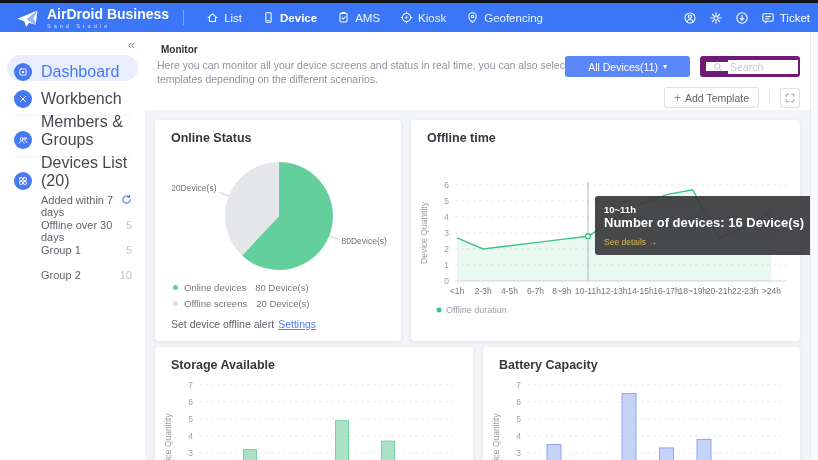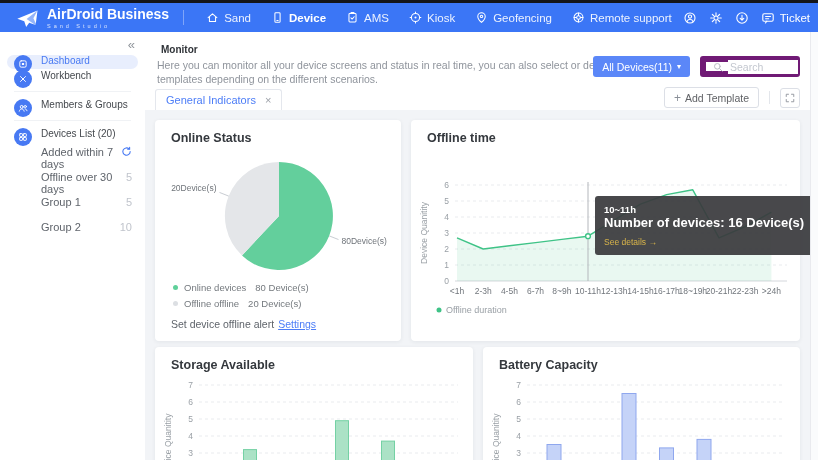--- a/index.html
+++ b/index.html
@@ -29,41 +29,41 @@
   .nicon svg { width:13px; height:13px; display:block; }
   .tb-right { margin-left:auto; display:flex; align-items:center; gap:12px; }
   .tb-icon { cursor:pointer; display:flex; }
   .tb-icon svg { width:14px; height:14px; display:block; }
   .ticket { display:flex; align-items:center; gap:5px; font-size:11.5px; cursor:pointer; }
 
   
   .sidebar { position:absolute; left:0; top:32px; width:145px; bottom:0; background:#fff; }
   .collapse { position:absolute; top:5px; right:10px; font-size:13px; color:#8f949b; cursor:pointer; }
   .side-list { padding-top:22px; }
-  .side-item { height:14px; margin:1px 7px; display:flex; align-items:flex-start; gap:9px;
-               padding-left:7px; border-radius:14px; font-size:10px; color:#45494e; cursor:pointer; }
+  .side-item { height:26px; margin:1px 7px; display:flex; align-items:flex-end; gap:9px;
+               padding-left:7px; border-radius:14px; font-size:16px; color:#45494e; cursor:pointer; }
   .side-item.active { background:#e8eefd; color:#4779f3; }
   .icircle { width:18px; height:18px; border-radius:50%; background:#4779f3; flex:0 0 18px;
              display:flex; align-items:center; justify-content:center; }
   .icircle svg { width:12px; height:12px; display:block; }
   .side-div { height:1px; background:#f0f2f5; margin:7px 14px; }
   .group-list { margin-top:4px; }
   .group-row { height:25px; padding:0 13px 0 41px; display:flex; align-items:flex-start;
                justify-content:space-between; font-size:11px; color:#5f646b; cursor:pointer; }
   .group-count { color:#c0c4cc; font-size:11px; }
   .refresh-ic svg { width:11px; height:11px; display:block; }
 
   
   .main { position:absolute; left:145px; top:32px; right:8px; bottom:0; background:#f2f4f7; }
   .page-header { position:absolute; top:0; left:0; right:0; height:56px; background:#fff; }
   .page-header h1 { margin:4px; padding:8px 0 0 12px; font-size:10px; color:#2f3338; }
   .desc { margin:4px 0 0 12px; font-size:10.5px; line-height:1.3; color:#8f949c; }
   .controls { position:absolute; top:24px; right:10px; display:flex; gap:10px; align-items:center; }
   .filter-btn { height:21px; background:#5b87f8; color:#fff; border:none; border-radius:3px;
-                font-size:10.5px; padding:0 9px; display:flex; align-items:center; gap:5px;
+                font-size:10.5px; padding:0 23px; display:flex; align-items:center; gap:5px;
                 font-family:inherit; cursor:pointer; }
   .caret { font-size:8px; }
   .search { height:21px; width:100px; border:6px solid #701a75; border-radius:3px; background:#fff;
             display:flex; align-items:center; padding:0 7px; gap:5px; }
   .search svg { width:10px; height:10px; flex:0 0 10px; }
   .search input { border:none; outline:none; font-size:10.5px; width:70px; color:#333; font-family:inherit; }
   .search input::placeholder { color:#c3c7cf; }
 
   .tabbar { position:absolute; top:56px; left:0; right:0; height:22px; background:#fff;
             display:flex; align-items:flex-end; padding:0 10px; }
@@ -127,21 +127,21 @@
     <nav class="nav" id="nav-list">
         <div class="nav-item">
           <span class="nicon">
             <svg viewBox="0 0 14 14">
               <g stroke="#fff" fill="none" stroke-width="1.1" stroke-linecap="round" stroke-linejoin="round">
                 <path d="M2.3 7.2 7 3l4.7 4.2"></path>
                 <path d="M3.7 6.7v4.7h6.6V6.7"></path>
               </g>
             </svg>
           </span>
-          <span>Sand</span>
+          <span>List</span>
         </div>
         <div class="nav-item active">
           <span class="nicon">
             <svg viewBox="0 0 14 14">
               <g stroke="#fff" fill="none" stroke-width="1.1" stroke-linecap="round" stroke-linejoin="round">
                 <rect x="4.2" y="1.8" width="5.6" height="10.4" rx="1"></rect>
                 <path d="M6.3 10.3h1.4"></path>
               </g>
             </svg>
           </span>
@@ -174,32 +174,20 @@
         <div class="nav-item">
           <span class="nicon">
             <svg viewBox="0 0 14 14">
               <g stroke="#fff" fill="none" stroke-width="1.1" stroke-linecap="round" stroke-linejoin="round">
                 <path d="M7 12.3S3 8.7 3 5.8a4 4 0 1 1 8 0c0 2.9-4 6.5-4 6.5z"></path>
                 <circle cx="7" cy="5.8" r="1.3"></circle>
               </g>
             </svg>
           </span>
           <span>Geofencing</span>
-        </div>
-        <div class="nav-item">
-          <span class="nicon">
-            <svg viewBox="0 0 14 14">
-              <g stroke="#fff" fill="none" stroke-width="1.1" stroke-linecap="round" stroke-linejoin="round">
-                <circle cx="7" cy="7" r="4.8"></circle>
-                <circle cx="7" cy="7" r="2"></circle>
-                <path d="M7 2.2v2.6M7 9.2v2.6M2.2 7h2.6M9.2 7h2.6"></path>
-              </g>
-            </svg>
-          </span>
-          <span>Remote support</span>
         </div>
       </nav>
     <div class="tb-right">
       <span class="tb-icon">
         <svg viewBox="0 0 14 14">
             <g stroke="#fff" fill="none" stroke-width="1.1" stroke-linecap="round">
           <circle cx="7" cy="7" r="5"></circle>
               <circle cx="7" cy="5.6" r="1.6"></circle>
           <path d="M4 10.7c.5-1.6 1.6-2.4 3-2.4s2.5.8 3 2.4"></path>
             </g>
@@ -332,24 +320,20 @@
               <circle cx="5.2" cy="5.2" r="3.4"></circle>
                 <path d="M7.9 7.9 11 11"></path>
               </g>
           </svg>
           <input placeholder="Search" style="">
         </div>
       </div>
     </div>
 
     <div class="tabbar">
-      <div class="tab">
-        <span>General Indicators</span>
-        <span class="tab-close">×</span>
-      </div>
       <div class="tab-actions">
         <button class="add-btn">
           <span class="plus">+</span>
           <span>Add Template</span>
         </button>
         <div class="vdiv"></div>
         <div class="expand-box">
           <svg viewBox="0 0 12 12">
               <g stroke="#8f949b" fill="none" stroke-width="1.1" stroke-linecap="round">
             <path d="M1.5 4.2V1.5h2.7M7.8 1.5h2.7v2.7M10.5 7.8v2.7H7.8M4.2 10.5H1.5V7.8"></path>
@@ -371,21 +355,21 @@
             <text x="61.494304903151914" y="71.44002862818058" font-size="8.5" fill="#6f747a" font-family="Liberation Sans, sans-serif" text-anchor="end">20Device(s)</text>
           </svg>
         <div class="pie-legend" id="pie-legend">
             <div class="leg-row">
               <span class="leg-dot" style="background:#5fd09a"></span>
               <span>Online devices</span>
               <span class="leg-val">80 Device(s)</span>
             </div>
             <div class="leg-row">
               <span class="leg-dot" style="background:#dcdfe3"></span>
-              <span>Offline offline</span>
+              <span>Offline screens</span>
               <span class="leg-val">20 Device(s)</span>
             </div>
           </div>
         <div class="pie-footer">
           <span>Set device offline alert</span><a class="link">Settings</a>
         </div>
       </div>
 
       <div class="card" id="card-offline">
         <div class="card-title">Offline time</div>

